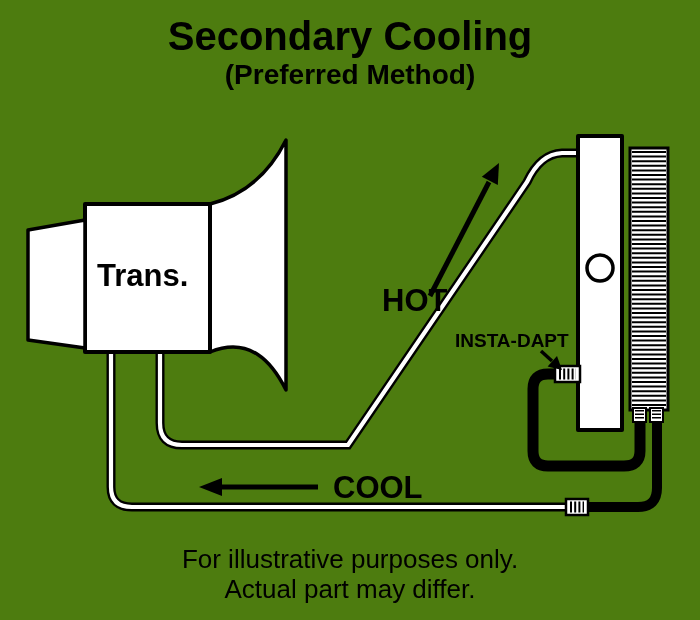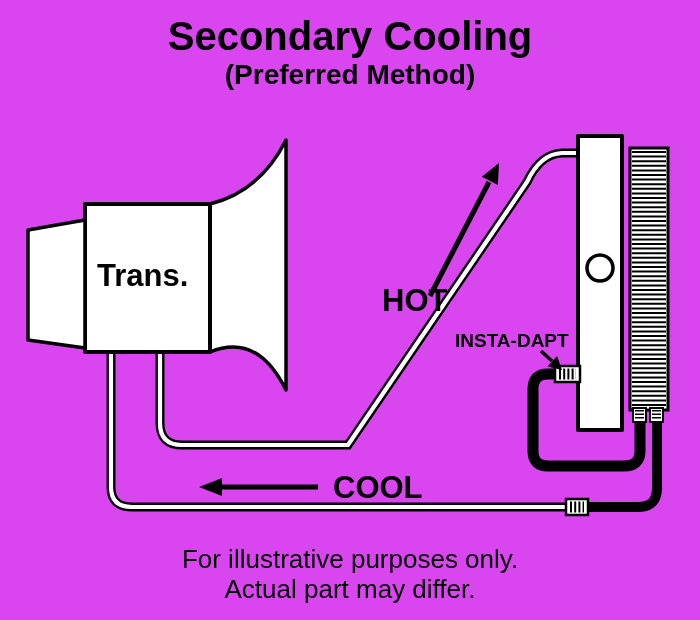--- a/index.html
+++ b/index.html
@@ -1,17 +1,17 @@
 <!DOCTYPE html>
 <html><head>
 <meta charset="utf-8">
 <style>
   html,body{margin:0;padding:0;}
   body{background:#ffffff;}
-  .canvas{position:relative;width:700px;height:620px;background:#d946ef;overflow:hidden;font-family:"Liberation Sans",sans-serif;}
+  .canvas{position:relative;width:700px;height:620px;background:#4d7c0f;overflow:hidden;font-family:"Liberation Sans",sans-serif;}
   svg{display:block;}
   .part{fill:#ffffff;stroke:#000000;stroke-linejoin:round;}
   .hose-outer{fill:none;stroke:#000000;stroke-width:9;}
   .hose-inner{fill:none;stroke:#ffffff;stroke-width:4.2;}
   .thick-hose{fill:none;stroke:#000000;}
   .arrow-line{stroke:#000000;fill:none;}
   .arrow-head{fill:#000000;stroke:none;}
   text{fill:#000000;font-family:"Liberation Sans",sans-serif;}
   .txt-title{font-size:40px;font-weight:bold;}
   .txt-sub{font-size:28px;font-weight:bold;}

